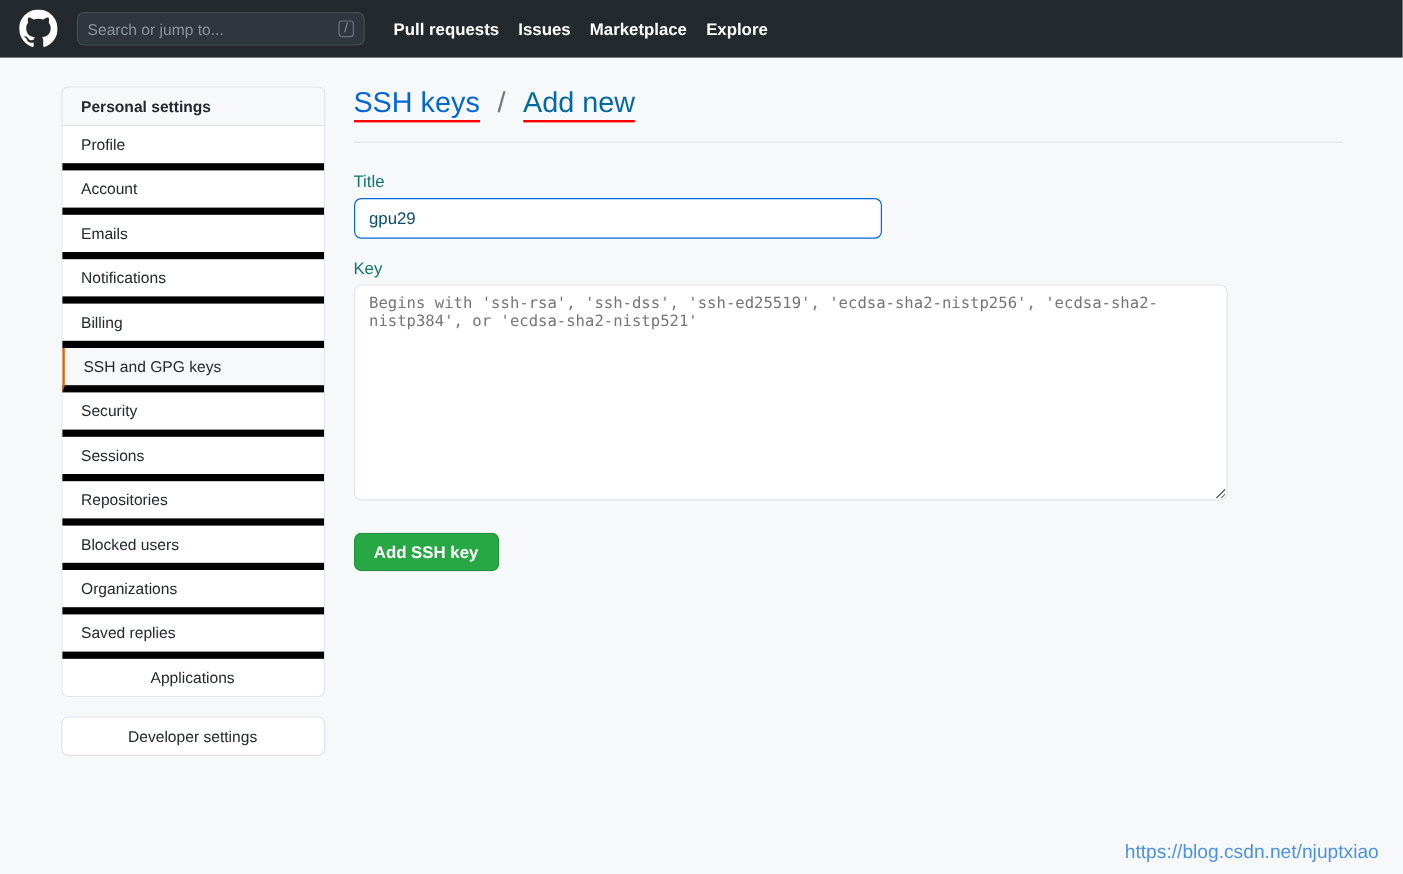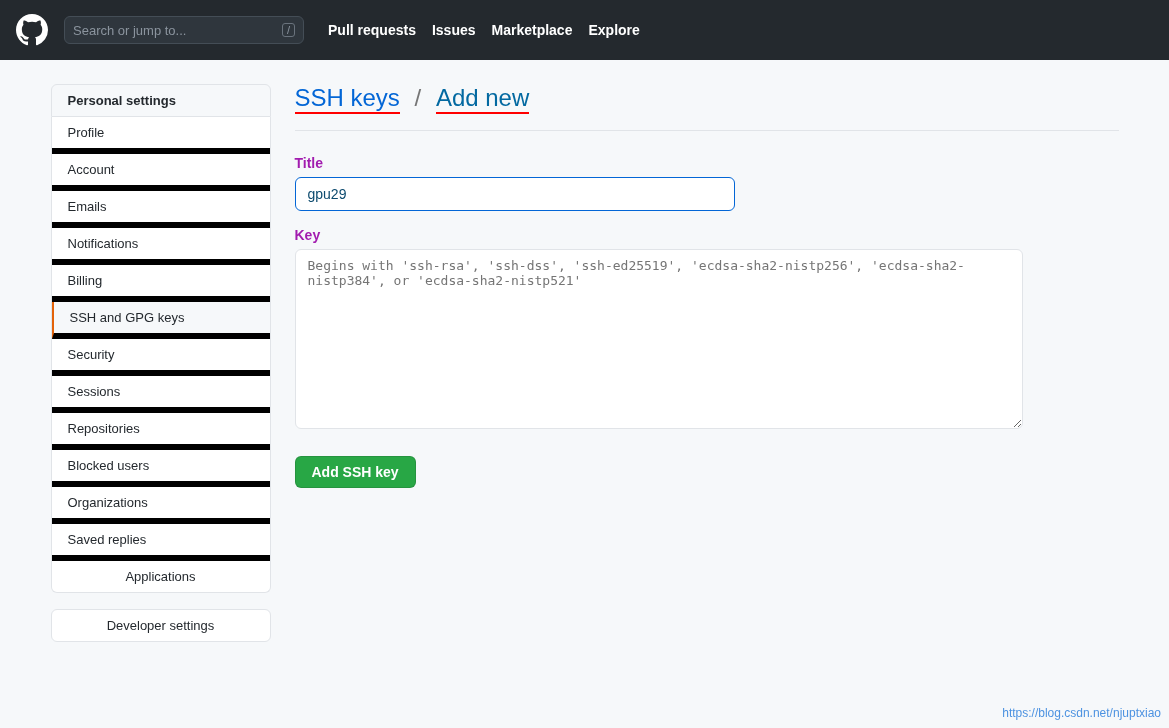--- a/index.html
+++ b/index.html
@@ -1,21 +1,21 @@
 <!DOCTYPE html>
 <html><head>
   <meta charset="utf-8">
   <style>
     * { margin: 0; padding: 0; box-sizing: border-box; }
     body { font-family: -apple-system, BlinkMacSystemFont, "Segoe UI", Helvetica, Arial, sans-serif; font-size: 14px; background: #f6f8fa; color: #24292e; }
 
     
     .topnav {
       background: #24292e;
-      height: 60px;
+      height: 48px;
       display: flex;
       align-items: center;
       padding: 16px 16px;
       gap: 16px;
     }
     .topnav-logo {
       width: 32px;
       height: 32px;
       fill: #fff;
       flex-shrink: 0;
@@ -144,24 +144,24 @@
     .page-header-title .current {
       color: #0369a1;
       font-weight: 300;
     }
 
     .form-group {
       margin-bottom: 16px;
     }
     .form-group label {
       display: block;
-      font-weight: 700;
+      font-weight: 400;
       font-size: 14px;
       margin-bottom: 6px;
-      color: #a21caf;
+      color: #0f766e;
     }
     .form-group input[type="text"] {
       width: 440px;
       padding: 8px 12px;
       font-size: 14px;
       border: 1px solid #0366d6;
       border-radius: 6px;
       outline: none;
       color: #0c4a6e;
     }
@@ -192,23 +192,23 @@
       font-size: 14px;
       font-weight: 600;
       cursor: pointer;
       margin-top: 8px;
     }
 
     
     .watermark {
       position: fixed;
       bottom: 8px;
-      right: 8px;
+      right: 20px;
       color: #0366d6;
-      font-size: 12px;
+      font-size: 16px;
       opacity: 0.7;
     }
   </style>
 </head>
 <body>
 
 <nav class="topnav">
   <svg class="topnav-logo" viewBox="0 0 16 16" fill="#fff">
     <path fill-rule="evenodd" d="M8 0C3.58 0 0 3.58 0 8c0 3.54 2.29 6.53 5.47 7.59.4.07.55-.17.55-.38
       0-.19-.01-.82-.01-1.49-2.01.37-2.53-.49-2.69-.94-.09-.23-.48-.94-.82-1.13-.28-.15-.68-.52

